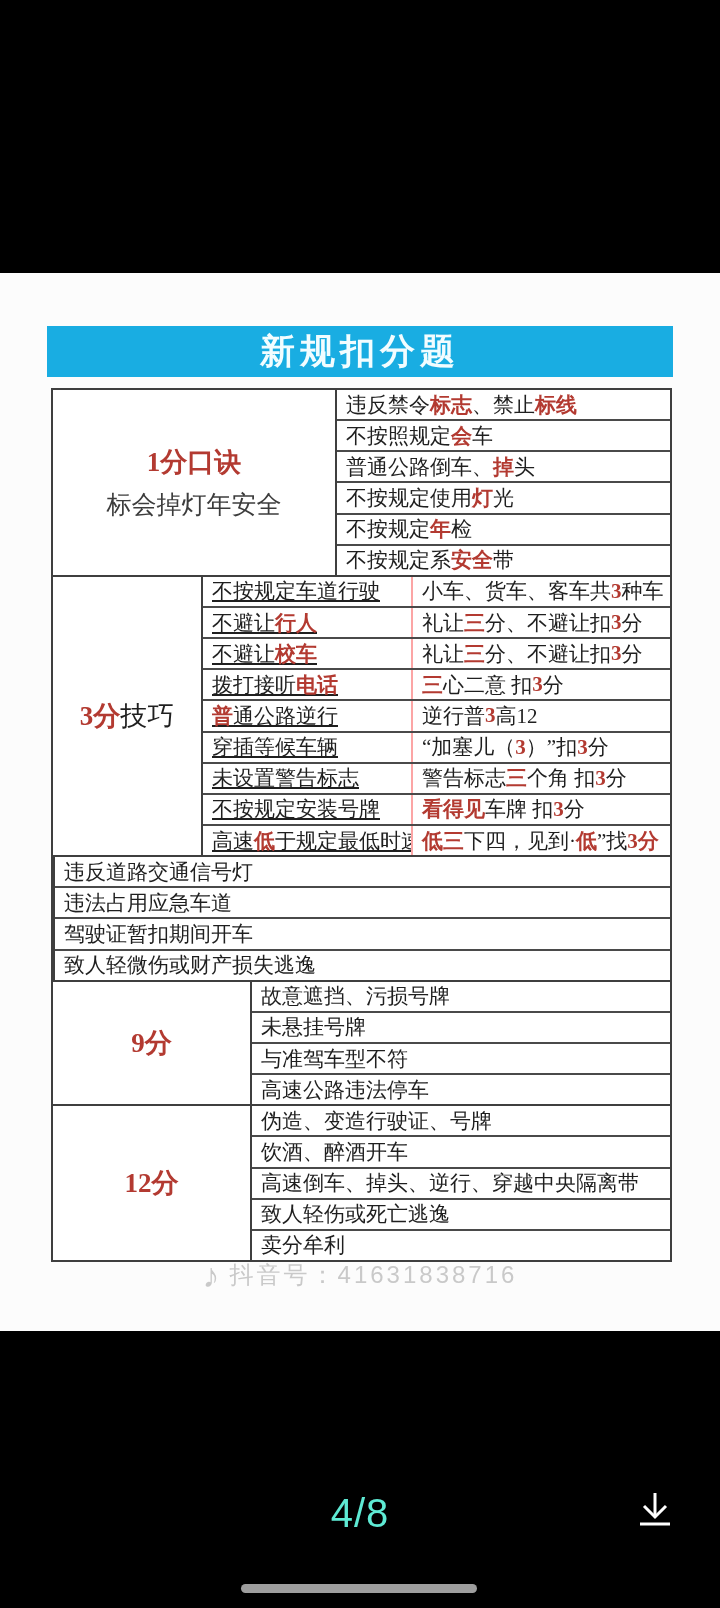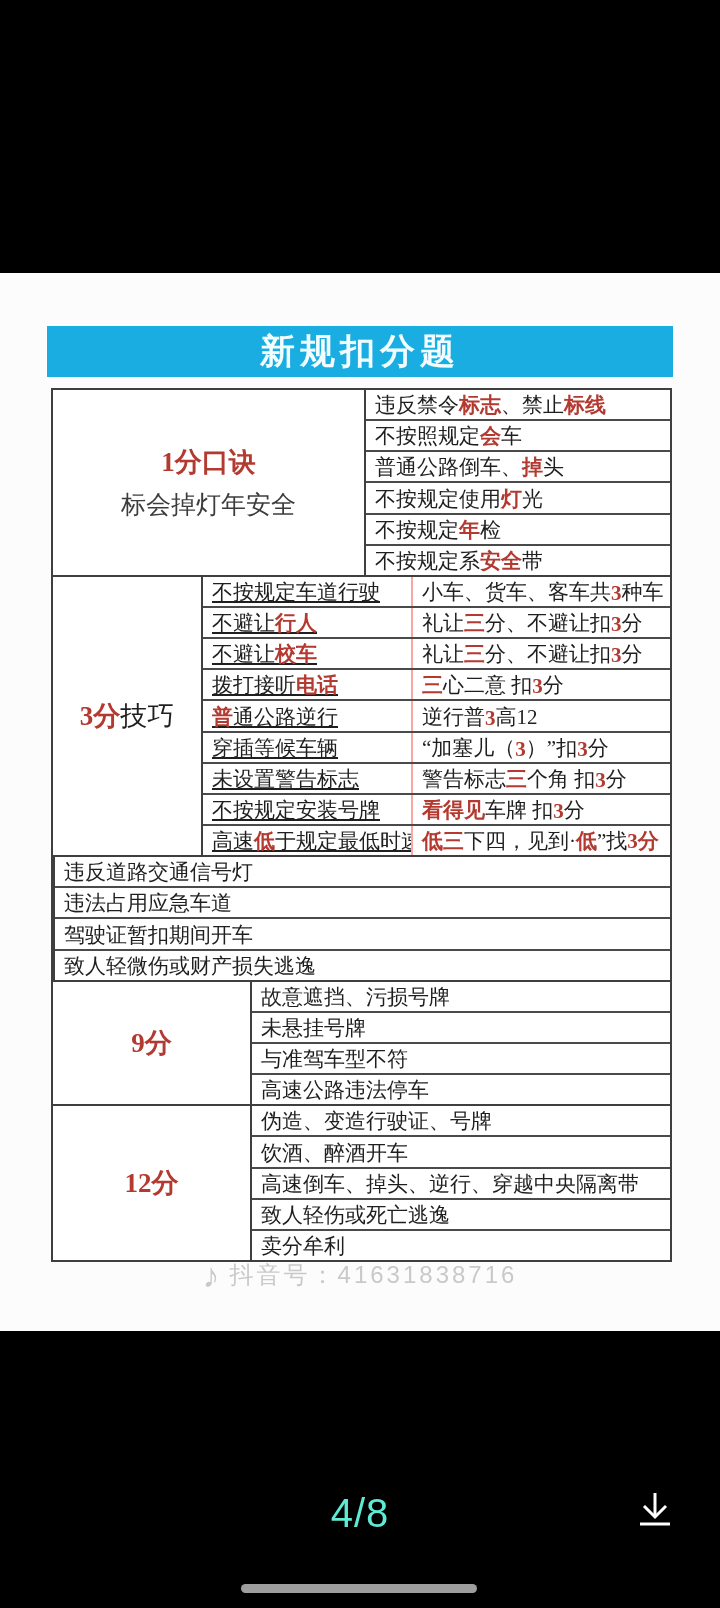--- a/index.html
+++ b/index.html
@@ -15,21 +15,21 @@
                 background:#fff;font-family:"Liberation Serif","DejaVu Serif",serif;}
   .block{display:flex;min-height:0;}
   .block + .block{border-top:2px solid #3f3f3f;}
   .label-cell{flex:none;display:flex;flex-direction:column;align-items:center;justify-content:center;
               gap:8px;box-sizing:border-box;}
   .label-line{font-size:27px;color:#1f1f1f;white-space:nowrap;}
   .sublabel{font-size:25px;color:#3c3c3c;white-space:nowrap;text-align:right;}
   .rows{flex:1;display:flex;flex-direction:column;border-left:2px solid #3f3f3f;min-width:0;}
   .row{flex:1;display:flex;align-items:stretch;min-height:0;}
   .row + .row{border-top:2px solid #4a4a4a;}
-  .cell{display:flex;align-items:flex-end;padding-left:9px;font-size:21px;color:#1f1f1f;
+  .cell{display:flex;align-items:center;padding-left:9px;font-size:21px;color:#1f1f1f;
         white-space:nowrap;box-sizing:border-box;overflow:hidden;}
   .cell.grow{flex:1;}
   .cell.mid{flex:none;border-right:2px solid #fca5a5;text-decoration:underline;}
   .rd{color:#b33a31;font-weight:bold;}
   .label-line .rd{font-weight:bold;}
   .watermark{position:absolute;left:0;top:985px;width:720px;display:flex;align-items:center;
              justify-content:center;gap:10px;color:#c9c9c9;}
   .watermark .wm-icon{font-size:34px;line-height:1;}
   .watermark .wm-text{font-size:24px;letter-spacing:3px;}
   .bottom-bar{position:absolute;left:0;top:1331px;width:720px;height:277px;background:#000;}
@@ -43,21 +43,21 @@
 </head>
 <body>
 
 <div class="screen">
   <div class="content">
     <div class="header-bar">
       <span class="title">新规扣分题</span>
     </div>
     <div class="points-table" id="points-table">
         <div class="block" style="flex-grow: 6;">
-          <div class="label-cell" style="width: 311px;">
+          <div class="label-cell" style="width: 282px;">
             <div class="label-line"><span class="rd">1分口诀</span></div>
             <div class="sublabel">标会掉灯年安全</div>
           </div>
           <div class="rows">
             <div class="row">
               <div class="cell grow">
                 <span>违反禁令</span>
                 <span class="rd">标志</span>
                 <span>、禁止</span>
                 <span class="rd">标线</span>

